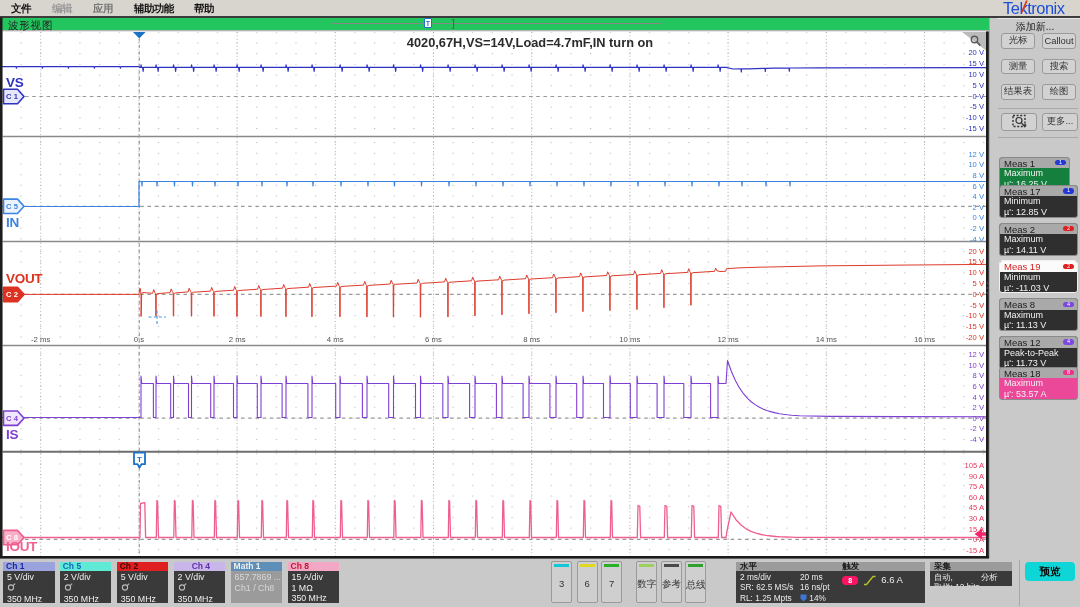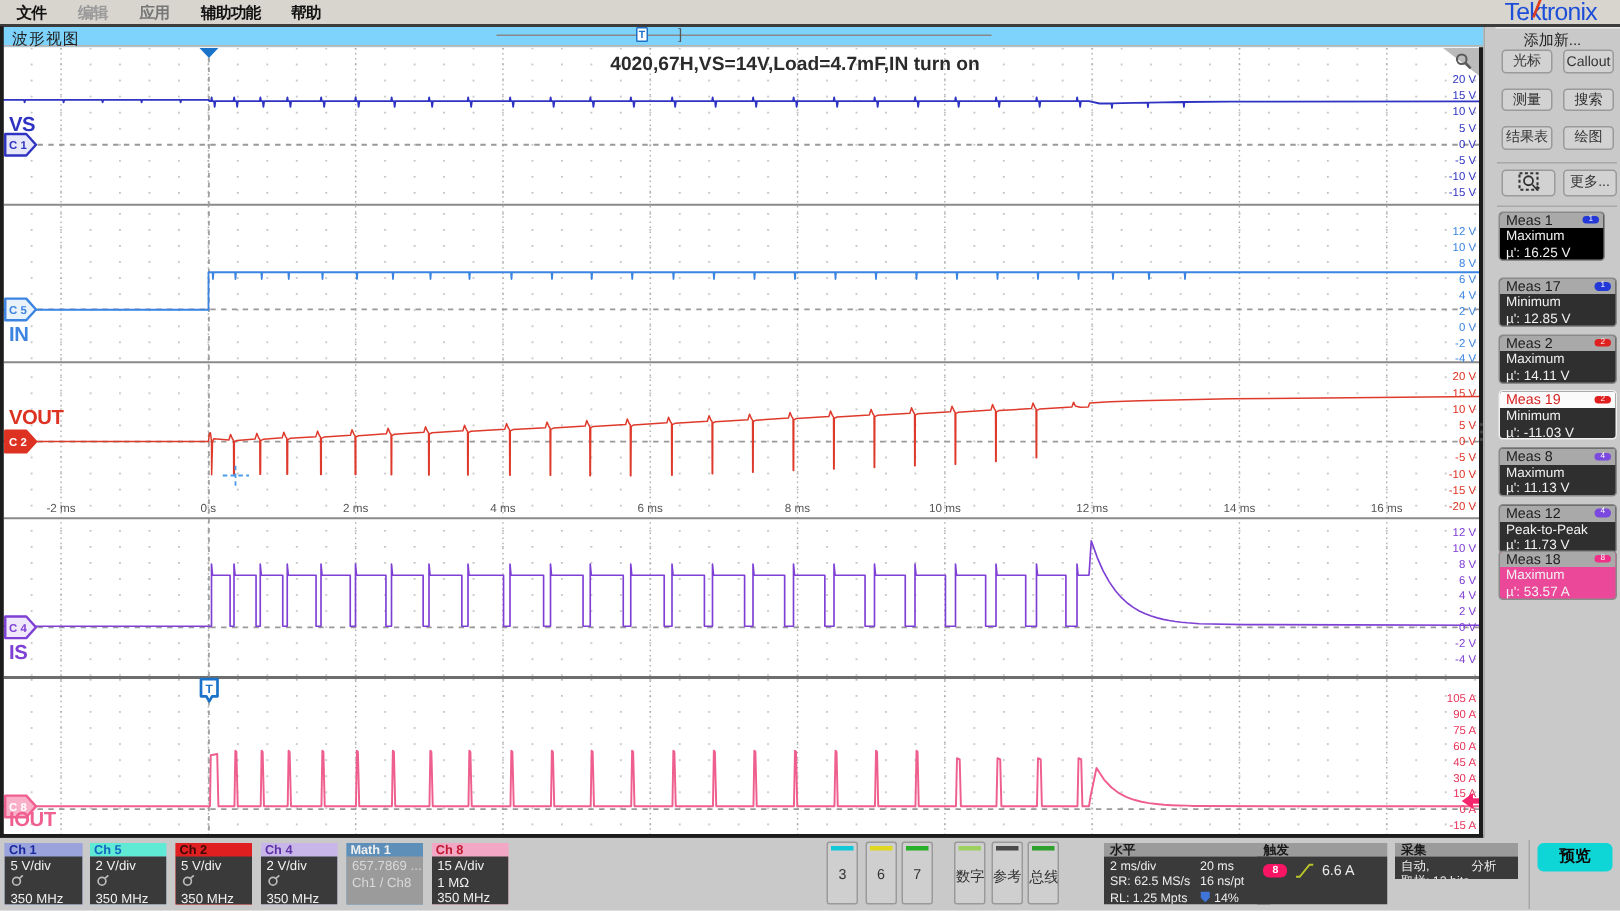--- a/index.html
+++ b/index.html
@@ -3,21 +3,21 @@
 <div style="position:absolute;left:0;top:0;width:1080px;height:16px;background:#d8d5cf">
     <span style="position:absolute;left:11px;top:2px;font-size:10.5px;font-weight:bold;color:#111;letter-spacing:-0.6px">文件</span>
     <span style="position:absolute;left:52px;top:2px;font-size:10.5px;font-weight:bold;color:#9a9a9a;letter-spacing:-0.6px">编辑</span>
     <span style="position:absolute;left:93px;top:2px;font-size:10.5px;font-weight:bold;color:#777;letter-spacing:-0.6px">应用</span>
     <span style="position:absolute;left:134px;top:2px;font-size:10.5px;font-weight:bold;color:#111;letter-spacing:-0.6px">辅助功能</span>
     <span style="position:absolute;left:194px;top:2px;font-size:10.5px;font-weight:bold;color:#111;letter-spacing:-0.6px">帮助</span>
     <span style="position:absolute;left:1003px;top:-1px;font-size:16.5px;font-weight:normal;color:#1d4ed8;letter-spacing:-0.5px;font-family:'Liberation Sans',sans-serif">Tektronix</span>
     <span style="position:absolute;left:1022px;top:-2px;font-size:16px;font-weight:bold;color:#e03a1e;transform:skewX(-12deg)">/</span>
   </div>
 <div style="position:absolute;left:0;top:16px;width:1080px;height:1.8px;background:#3c3c3c"></div>
-<div style="position:absolute;left:0;top:17.8px;width:989px;height:13.7px;background:#7dd3fc;border-bottom:1px solid #b5b5b5">
+<div style="position:absolute;left:0;top:17.8px;width:989px;height:13.7px;background:#22c55e;border-bottom:1px solid #b5b5b5">
     <span style="position:absolute;left:8px;top:1px;font-size:10.5px;color:#222;letter-spacing:0.8px">波形视图</span>
     <div style="position:absolute;left:331px;top:5.5px;width:330px;border-top:1.4px solid #888"></div>
     <div style="position:absolute;left:424px;top:0.5px;width:8px;height:10px;background:#fff;border:1.4px solid #1a73c8;border-radius:1px;font-size:7px;font-weight:bold;color:#1a73c8;text-align:center;line-height:9px">T</div>
     <span style="position:absolute;left:452px;top:0px;font-size:10px;color:#555">]</span>
   </div>
 <svg width="1080" height="607" viewBox="0 0 1080 607" style="position:absolute;left:0;top:0" font-family="Liberation Sans, sans-serif">
     <defs>
       <pattern id="dg0" width="19.64" height="10.70" patternUnits="userSpaceOnUse" x="0.82" y="-0.40">
         <rect x="0" y="0" width="1.2" height="1.1" fill="#bdbdbd"></rect>
       </pattern>
@@ -164,21 +164,21 @@
     <div style="position:absolute;left:8px;top:90px;width:80px;border-top:1px solid #a8a8a8"></div>
     <div style="position:absolute;left:11px;top:95px;width:36px;height:18.5px;background:#d2d2d2;border:1px solid #9a9a9a;border-radius:3px;color:#333;font-size:9.4px;display:flex;align-items:center;justify-content:center">
       <svg width="17" height="15" viewBox="0 0 17 15">
         <rect x="2" y="1.5" width="12" height="11" fill="none" stroke="#333" stroke-width="1.4" stroke-dasharray="2 1.6"></rect>
         <circle cx="8" cy="6.5" r="3" fill="none" stroke="#333" stroke-width="1.2"></circle>
         <path d="M10.5 9 l3 3.2 l0.4 -1.6 l1.4 1" fill="none" stroke="#333" stroke-width="1.2"></path>
       </svg>
     </div>
     <div style="position:absolute;left:52px;top:95px;width:36px;height:18.5px;background:#d2d2d2;border:1px solid #9a9a9a;border-radius:3px;color:#333;font-size:9.4px;display:flex;align-items:center;justify-content:center">更多...</div>
     <div style="position:absolute;left:8px;top:119px;width:80px;border-top:1px solid #a8a8a8"></div>
-    <div style="position:absolute;left:9px;top:123px;width:71px;height:33px;border:1px solid #8a8a8a;border-radius:3px;overflow:hidden;background:#000000">
+    <div style="position:absolute;left:9px;top:139px;width:71px;height:33px;border:1px solid #8a8a8a;border-radius:3px;overflow:hidden;background:#15803d">
       <div style="height:10.5px;background:#a9a9a9;position:relative">
         <span style="position:absolute;left:4px;top:0px;font-size:9.5px;color:#1c1c1c">Meas 1</span>
         <span style="position:absolute;right:3px;top:2.4px;width:11px;height:5.5px;border-radius:3px;background:#2438d8;color:#fff;font-size:5.5px;text-align:center;line-height:5.5px">1</span>
       </div>
       <div style="padding:0px 4px;font-size:9px;color:#f2f2f2;line-height:10.8px">Maximum<br>µ': 16.25 V</div>
     </div>
     <div style="position:absolute;left:9px;top:167.3px;width:79px;height:33px;border:1px solid #8a8a8a;border-radius:3px;overflow:hidden;background:#2f2f2f">
       <div style="height:10.5px;background:#a9a9a9;position:relative">
         <span style="position:absolute;left:4px;top:0px;font-size:9.5px;color:#1c1c1c">Meas 17</span>
         <span style="position:absolute;right:3px;top:2.4px;width:11px;height:5.5px;border-radius:3px;background:#2438d8;color:#fff;font-size:5.5px;text-align:center;line-height:5.5px">1</span>
@@ -237,21 +237,21 @@
         </svg><br>350 MHz</div>
     </div>
     <div style="position:absolute;left:116.7px;top:3.4px;width:51.5px;height:41px;background:#e02020;overflow:hidden">
       <div style="height:9.5px;background:#e02020;font-size:8.5px;font-weight:bold;color:#3d0808;text-align:left;padding-left:3px;line-height:9.5px">Ch 2</div>
       <div style="position:absolute;left:0;top:9.5px;right:0;bottom:0;background:#3a3a3a;color:#f0f0f0;font-size:8.8px;line-height:10.3px;padding:1px 0 0 4px">5 V/div<br><svg width="9" height="9" viewBox="0 0 9 9">
           <circle cx="4" cy="4.5" r="2.6" fill="none" stroke="#bbb" stroke-width="1.1"></circle>
           <line x1="6" y1="2.6" x2="8.2" y2="0.6" stroke="#bbb" stroke-width="1.1"></line>
         </svg><br>350 MHz</div>
     </div>
     <div style="position:absolute;left:173.6px;top:3.4px;width:51.5px;height:41px;background:#c9b6e8;overflow:hidden">
-      <div style="height:9.5px;background:#c9b6e8;font-size:8.5px;font-weight:bold;color:#5e30a8;text-align:left;padding-left:3px;line-height:9.5px">Ch 4</div>
+      <div style="height:9.5px;background:#c9b6e8;font-size:8.5px;font-weight:bold;color:#5e30a8;text-align:center;padding-left:3px;line-height:9.5px">Ch 4</div>
       <div style="position:absolute;left:0;top:9.5px;right:0;bottom:0;background:#3a3a3a;color:#f0f0f0;font-size:8.8px;line-height:10.3px;padding:1px 0 0 4px">2 V/div<br><svg width="9" height="9" viewBox="0 0 9 9">
           <circle cx="4" cy="4.5" r="2.6" fill="none" stroke="#bbb" stroke-width="1.1"></circle>
           <line x1="6" y1="2.6" x2="8.2" y2="0.6" stroke="#bbb" stroke-width="1.1"></line>
         </svg><br>350 MHz</div>
     </div>
     <div style="position:absolute;left:230.6px;top:3.4px;width:51.5px;height:41px;background:#5d8fb8;overflow:hidden">
       <div style="height:9.5px;background:#5d8fb8;font-size:8.5px;font-weight:bold;color:#f0f0f0;text-align:left;padding-left:3px;line-height:9.5px">Math 1</div>
       <div style="position:absolute;left:0;top:9.5px;right:0;bottom:0;background:#9b9b9b;color:#d9d9d9;font-size:8.8px;line-height:10.3px;padding:1px 0 0 4px">657.7869 ...<br>Ch1 / Ch8<br></div>
     </div>
     <div style="position:absolute;left:287.5px;top:3.4px;width:51.5px;height:41px;background:#f2a8c4;overflow:hidden">

